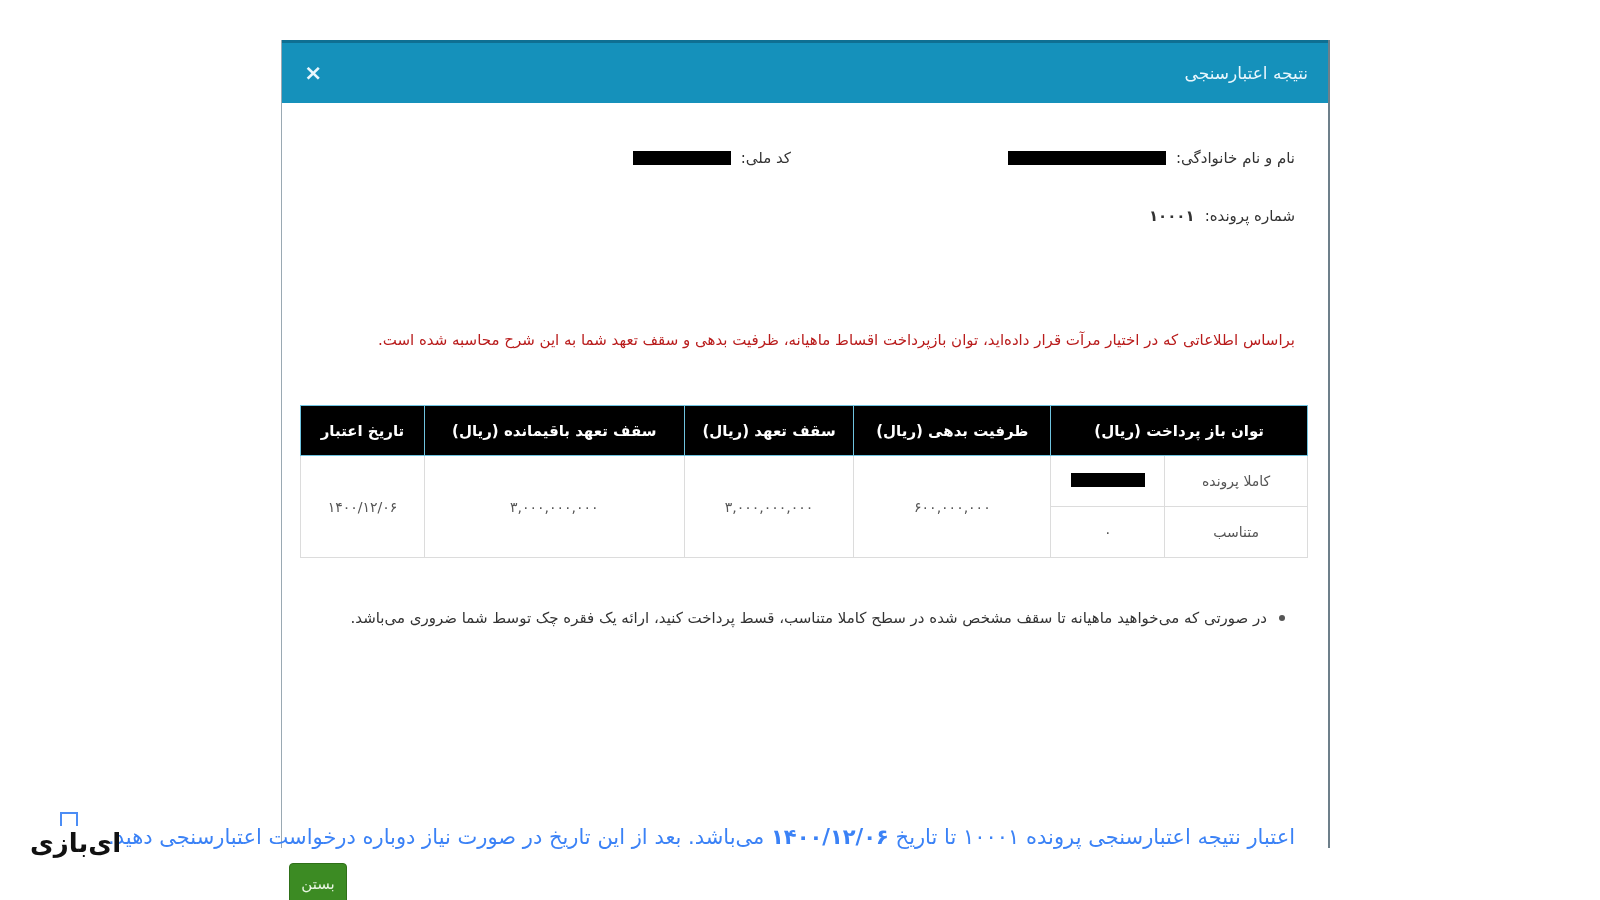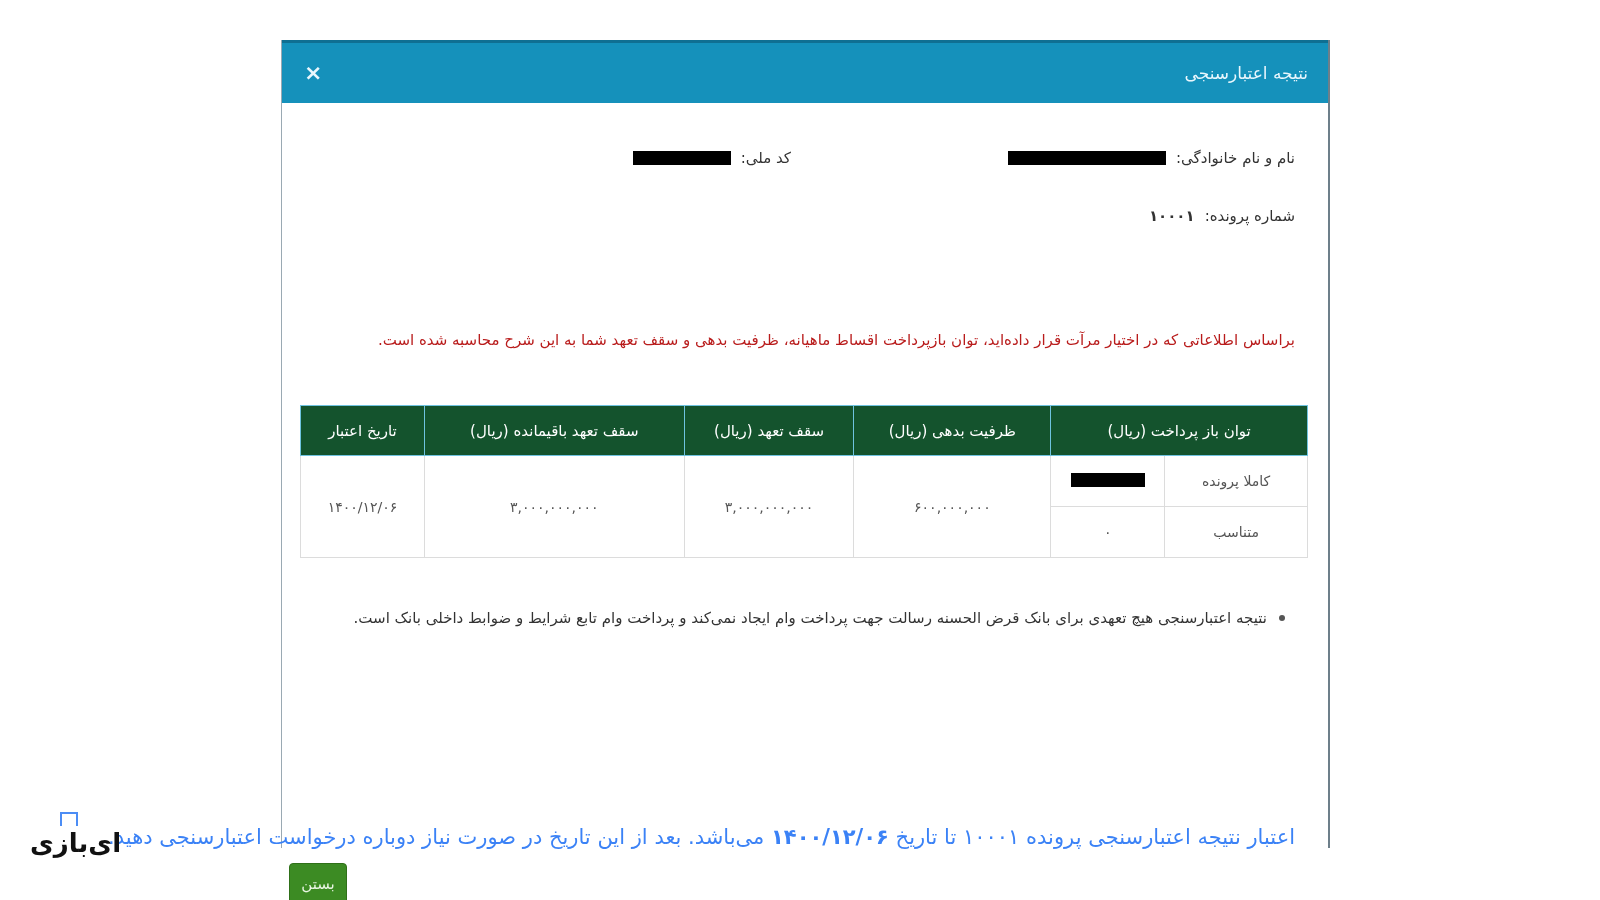--- a/index.html
+++ b/index.html
@@ -71,23 +71,23 @@
     }
     table.result-table {
       position: absolute;
       top: 302px;
       right: 20px;
       width: 1008px;
       border-collapse: collapse;
       font-size: 14px;
     }
     table.result-table th {
-      background: #14532d;
+      background: #000000;
       color: #ffffff;
-      font-weight: normal;
+      font-weight: bold;
       height: 50px;
       border: 1px solid #6fc3df;
       font-size: 15px;
       text-align: center;
     }
     table.result-table td {
       border: 1px solid #dcdcdc;
       text-align: center;
       color: #555;
       height: 51px;
@@ -206,21 +206,21 @@
           <td rowspan="2">۱۴۰۰/۱۲/۰۶</td>
         </tr>
         <tr>
           <td>متناسب</td>
           <td>۰</td>
         </tr>
       </tbody>
     </table>
 
     <ul class="bullets">
-      <li>نتیجه اعتبارسنجی هیچ تعهدی برای بانک قرض الحسنه رسالت جهت پرداخت وام ایجاد نمی‌کند و پرداخت وام تابع شرایط و ضوابط داخلی بانک است.</li>
+      <li>در صورتی که می‌خواهید ماهیانه تا سقف مشخص شده در سطح کاملا متناسب، قسط پرداخت کنید، ارائه یک فقره چک توسط شما ضروری می‌باشد.</li>
     </ul>
 
     <div class="validity">
       <span>اعتبار نتیجه اعتبارسنجی پرونده ۱۰۰۰۱ تا تاریخ </span><span class="bold-num">۱۴۰۰/۱۲/۰۶</span><span> می‌باشد. بعد از این تاریخ در صورت نیاز دوباره درخواست اعتبارسنجی دهید.</span>
     </div>
 
     <div class="close-button">بستن</div>
   </div>
 </div>
 

